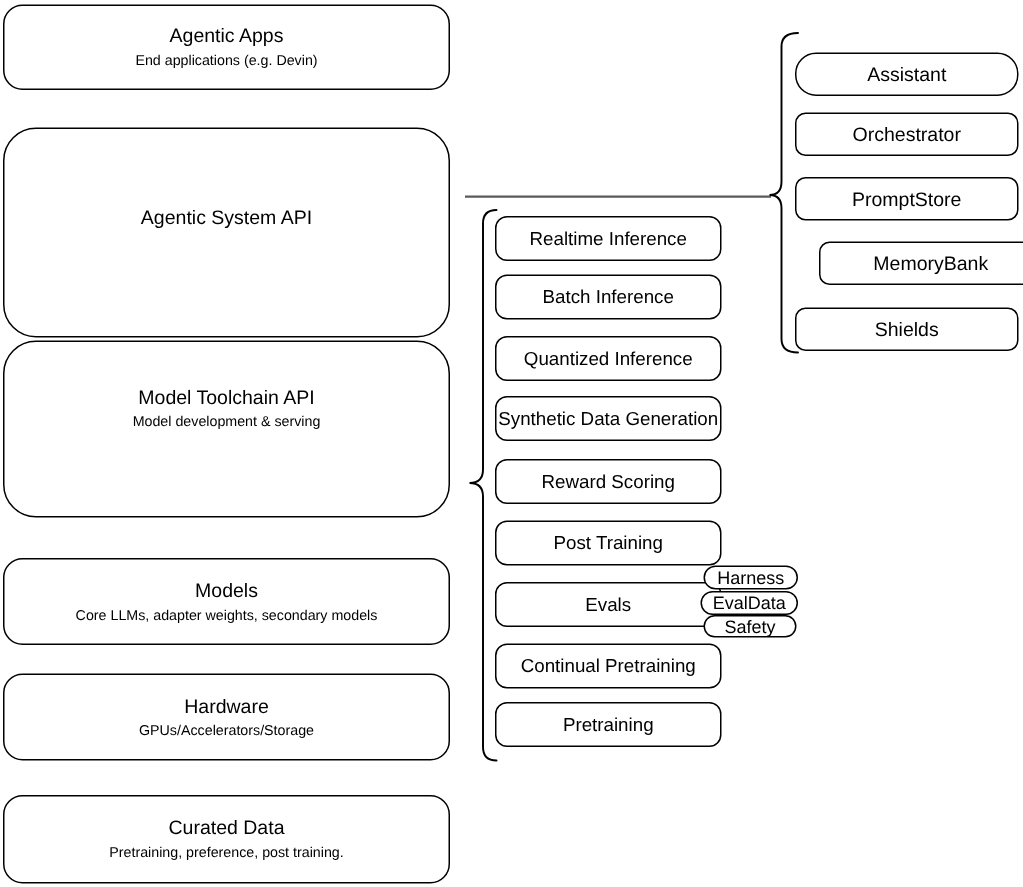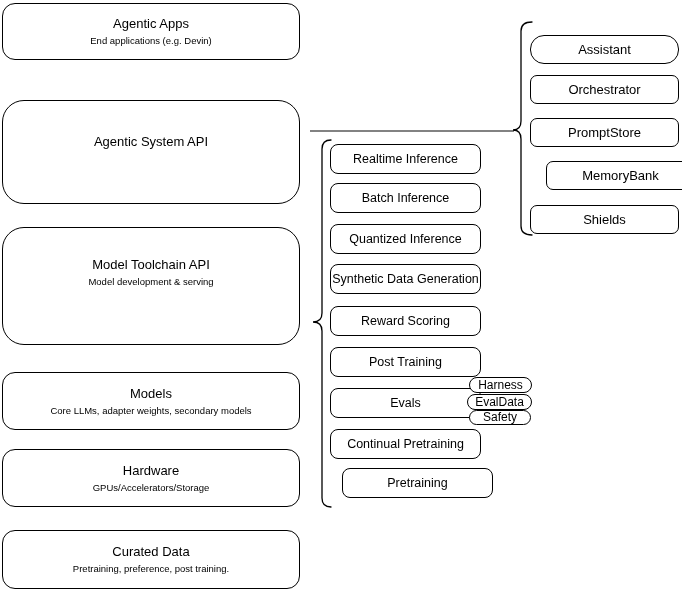--- a/index.html
+++ b/index.html
@@ -25,52 +25,52 @@
     border: 1.3px solid #000000;
     display: flex;
     flex-direction: column;
     align-items: center;
     justify-content: center;
     text-align: center;
   }
   
   .left-box { left: 2px; width: 298px; border-radius: 13px; }
   .lb1 { top: 3px;   height: 57px;  }
-  .lb2 { top: 85px;  height: 104px; border-radius: 22px; padding-bottom: 22px; margin-top: 15px; }
+  .lb2 { top: 85px;  height: 140px; border-radius: 22px; padding-bottom: 22px; }
   .lb3 { top: 227px; height: 118px; border-radius: 22px; padding-bottom: 27px; }
   .lb4 { top: 372px; height: 58px;  }
   .lb5 { top: 449px; height: 58px;  }
   .lb6 { top: 530px; height: 59px;  }
   .title { font-size: 13px; line-height: 15px; }
   .subtitle { font-size: 9.5px; line-height: 12px; margin-top: 4px; }
   
   .mid-box {
     left: 330px; width: 151px; height: 30px;
     border-radius: 8px; font-size: 12.5px;
   }
   .m1 { top: 144px; } .m2 { top: 183px; } .m3 { top: 224px; }
   .m4 { top: 264px; } .m5 { top: 306px; } .m6 { top: 347px; }
-  .m7 { top: 388px; } .m8 { top: 429px; } .m9 { top: 468px; margin-left: 12px; }
+  .m7 { top: 388px; } .m8 { top: 429px; } .m9 { top: 468px; }
   
   .right-box {
     left: 530px; width: 149px; height: 29px;
     border-radius: 7px; font-size: 13px;
   }
   .r1 { top: 35px; border-radius: 14px; } .r2 { top: 75px; } .r3 { top: 118px; }
   .r4 { top: 161px; margin-left: 16px; } .r5 { top: 205px; }
   
   .pill {
     position: absolute;
     box-sizing: border-box;
     background: #ffffff;
     border: 1.3px solid #000000;
     border-radius: 9px;
     font-size: 12px;
     display: flex;
-    align-items: flex-end;
+    align-items: flex-start;
     justify-content: center;
     text-align: center;
   }
   .p1 { left: 469px; top: 377px; width: 63px; height: 16px; }
   .p2 { left: 467px; top: 394px; width: 65px; height: 16px; }
   .p3 { left: 469px; top: 410px; width: 62px; height: 15px; }
 </style>
 </head>
 <body>
 

